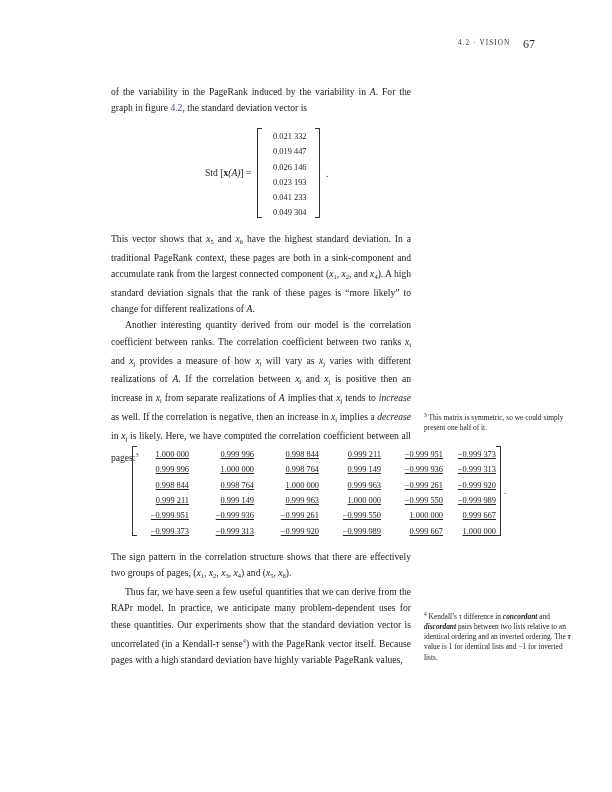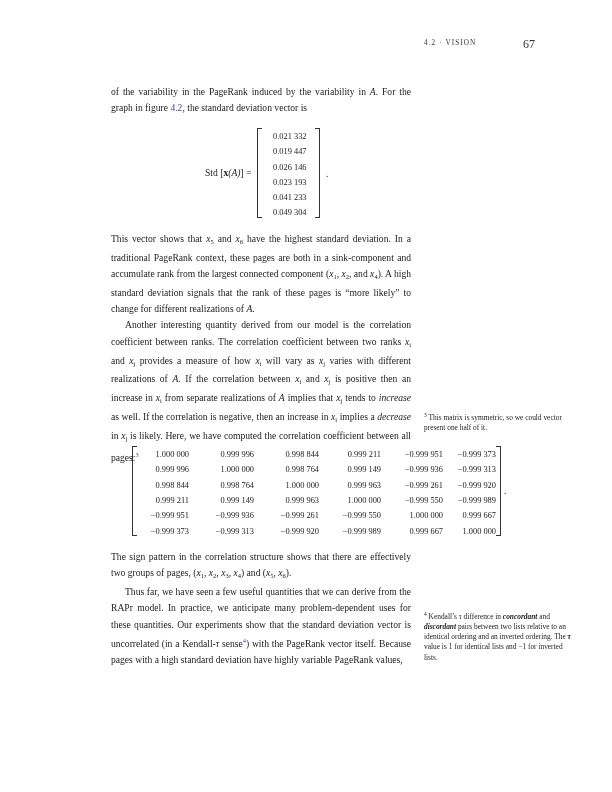--- a/index.html
+++ b/index.html
@@ -17,21 +17,21 @@
     }
     .header {
       position: absolute;
       top: 39px;
       left: 0;
       width: 612px;
       height: 14px;
     }
     .header .section {
       position: absolute;
-      left: 424px;
+      left: 458px;
       top: 0;
       font-size: 7.2px;
       letter-spacing: 1.1px;
       text-transform: uppercase;
       color: #333;
       text-align: center;
     }
     .header .pagenum {
       position: absolute;
       left: 523px;
@@ -125,20 +125,21 @@
       left: 372px;
       top: 39px;
       font-size: 9.6px;
     }
     .corr-matrix table {
       position: absolute;
       left: 6px;
       top: 1px;
       border-collapse: collapse;
       font-size: 8.4px;
+      text-decoration: underline;
     }
     .corr-matrix td {
       text-align: right;
       height: 15.3px;
       padding: 0;
       white-space: nowrap;
     }
     .corr-matrix td.c0 { width: 51px; }
     .corr-matrix td.c1 { width: 65px; }
     .corr-matrix td.c2 { width: 65px; }
@@ -195,21 +196,21 @@
   <p>
     <span>This vector shows that </span><span class="math">x</span><span class="sub">5</span><span> and </span><span class="math">x</span><span class="sub">6</span><span> have the highest standard deviation. In a traditional PageRank context, these pages are both in a sink-component and accumulate rank from the largest connected component (</span><span class="math">x</span><span class="sub">1</span><span>, </span><span class="math">x</span><span class="sub">2</span><span>, and </span><span class="math">x</span><span class="sub">4</span><span>). A high standard deviation signals that the rank of these pages is “more likely” to change for different realizations of </span><span class="math">A</span><span>.</span>
   </p>
   <p class="indent">
     <span>Another interesting quantity derived from our model is the correlation coefficient between ranks. The correlation coefficient between two ranks </span><span class="math">x</span><span class="sub math">i</span><span> and </span><span class="math">x</span><span class="sub math">j</span><span> provides a measure of how </span><span class="math">x</span><span class="sub math">i</span><span> will vary as </span><span class="math">x</span><span class="sub math">j</span><span> varies with different realizations of </span><span class="math">A</span><span>. If the correlation between </span><span class="math">x</span><span class="sub math">i</span><span> and </span><span class="math">x</span><span class="sub math">j</span><span> is positive then an increase in </span><span class="math">x</span><span class="sub math">i</span><span> from separate realizations of </span><span class="math">A</span><span> implies that </span><span class="math">x</span><span class="sub math">j</span><span> tends to </span><em>increase</em><span> as well. If the correlation is negative, then an increase in </span><span class="math">x</span><span class="sub math">i</span><span> implies a </span><em>decrease</em><span> in </span><span class="math">x</span><span class="sub math">j</span><span> is likely. Here, we have computed the correlation coefficient between all pages:</span><span class="sup link">3</span>
   </p>
 </div>
 
 <div class="sidenote" style="top:410px;">
   <span class="num">3</span>
-  <span>This matrix is symmetric, so we could vector present one half of it.</span>
+  <span>This matrix is symmetric, so we could simply present one half of it.</span>
 </div>
 
 <div class="corr-matrix">
   <div class="bracket-l"></div>
   <table>
     <tbody>
       <tr>
         <td class="c0">1.000 000</td>
         <td class="c1">0.999 996</td>
         <td class="c2">0.998 844</td>

